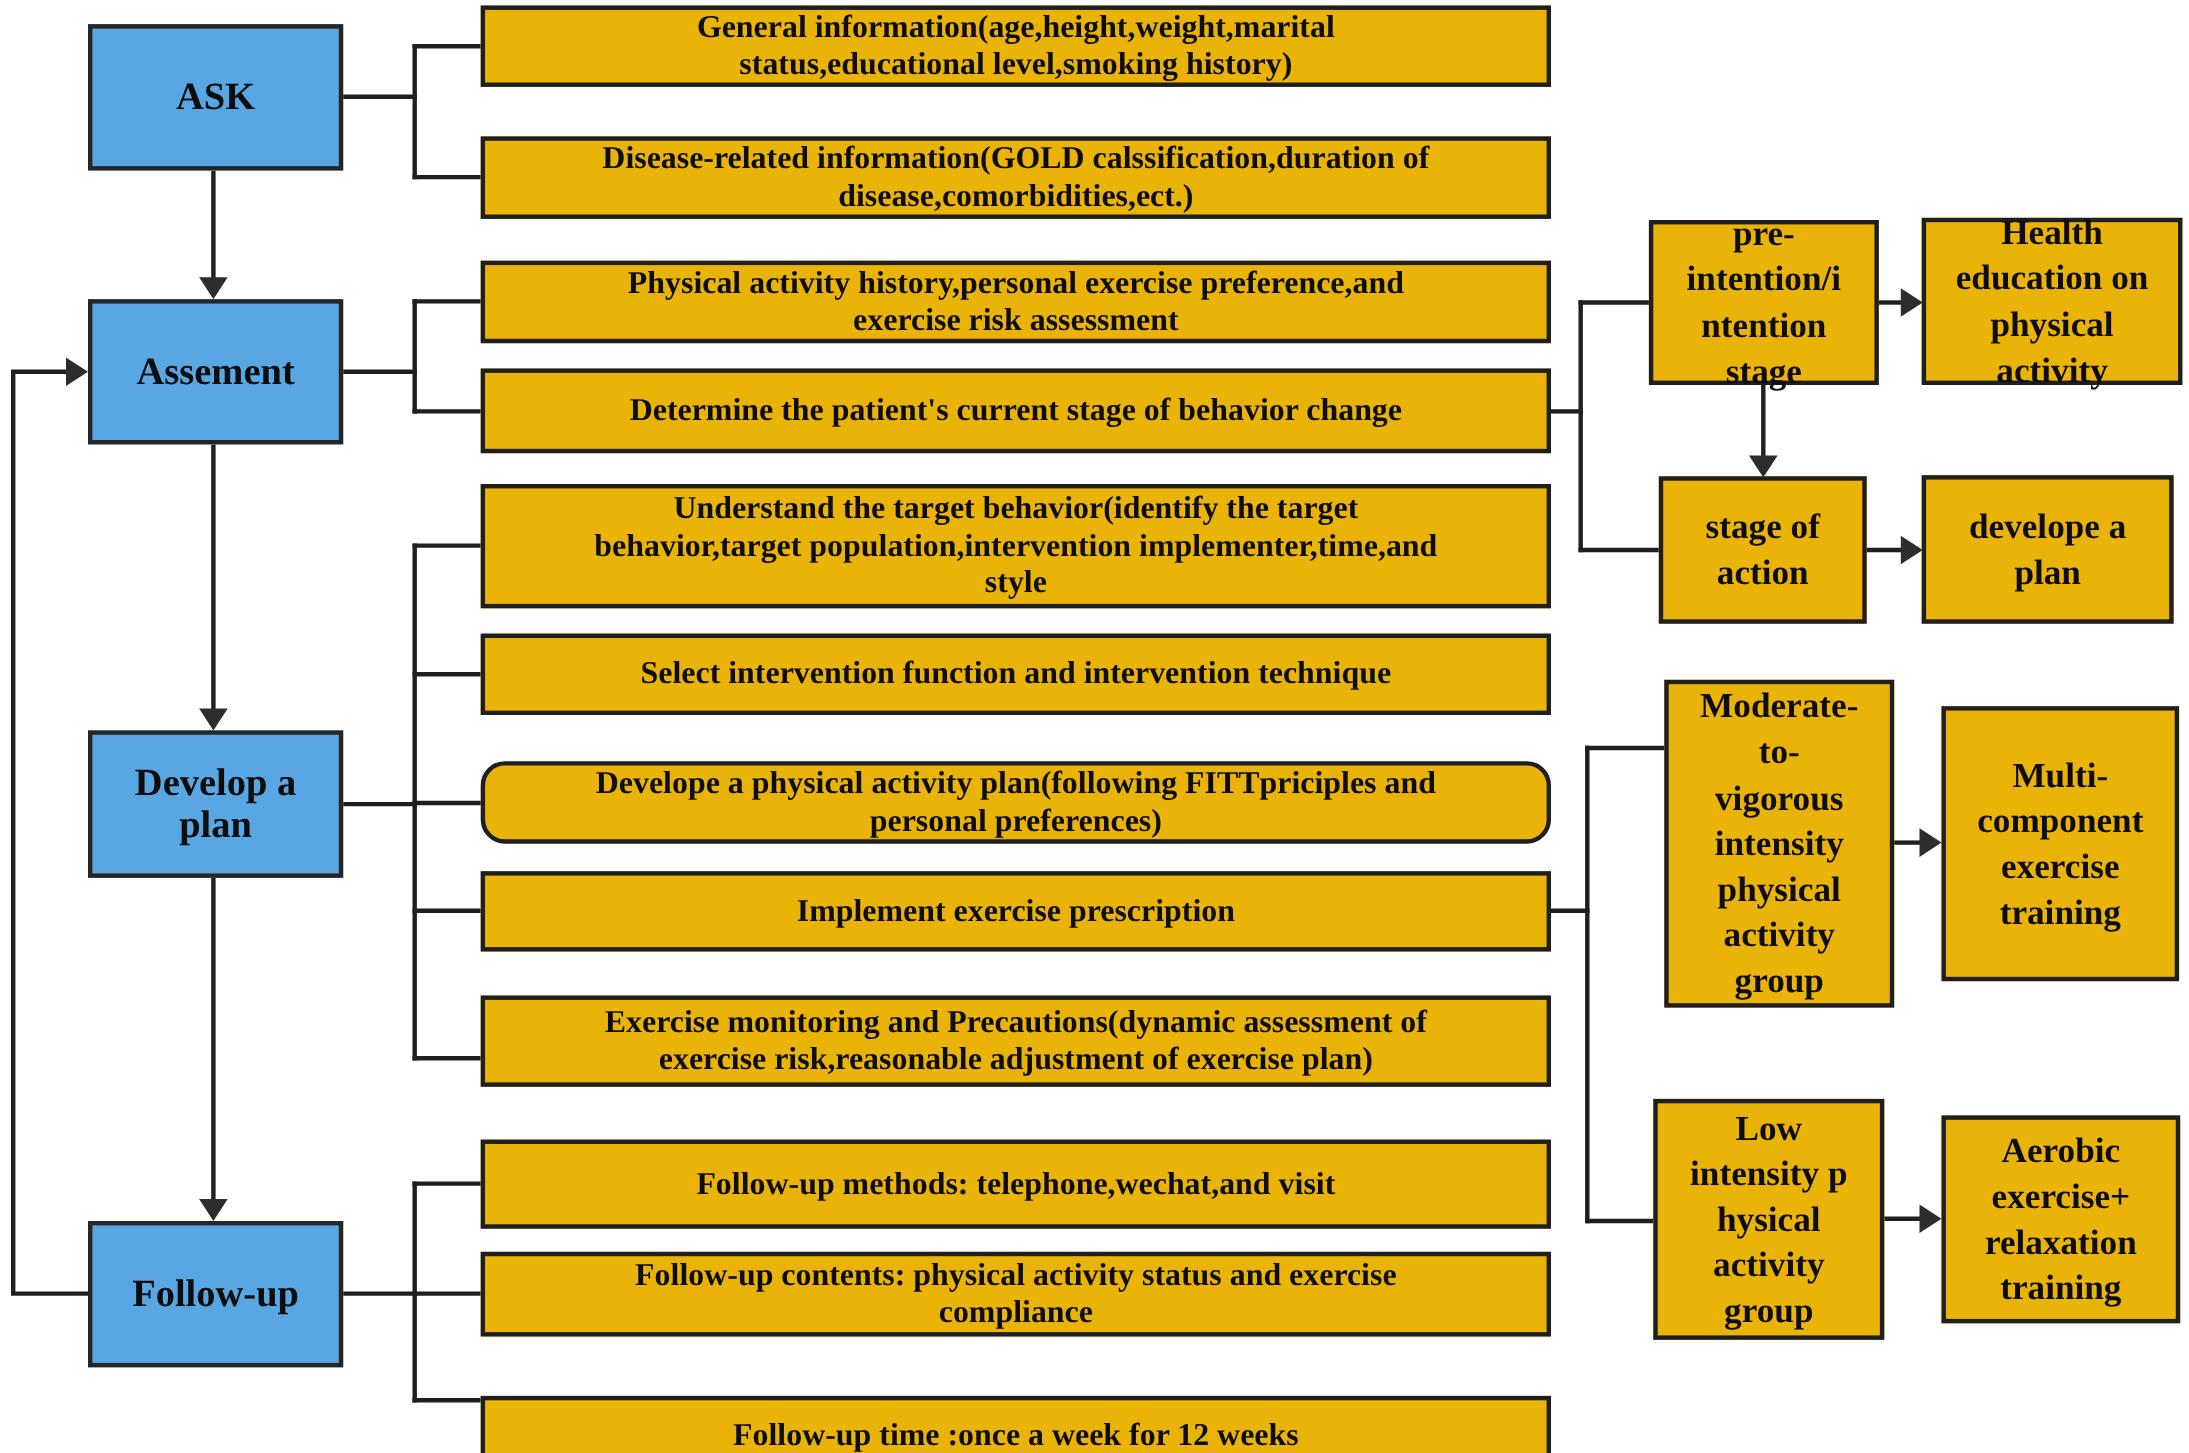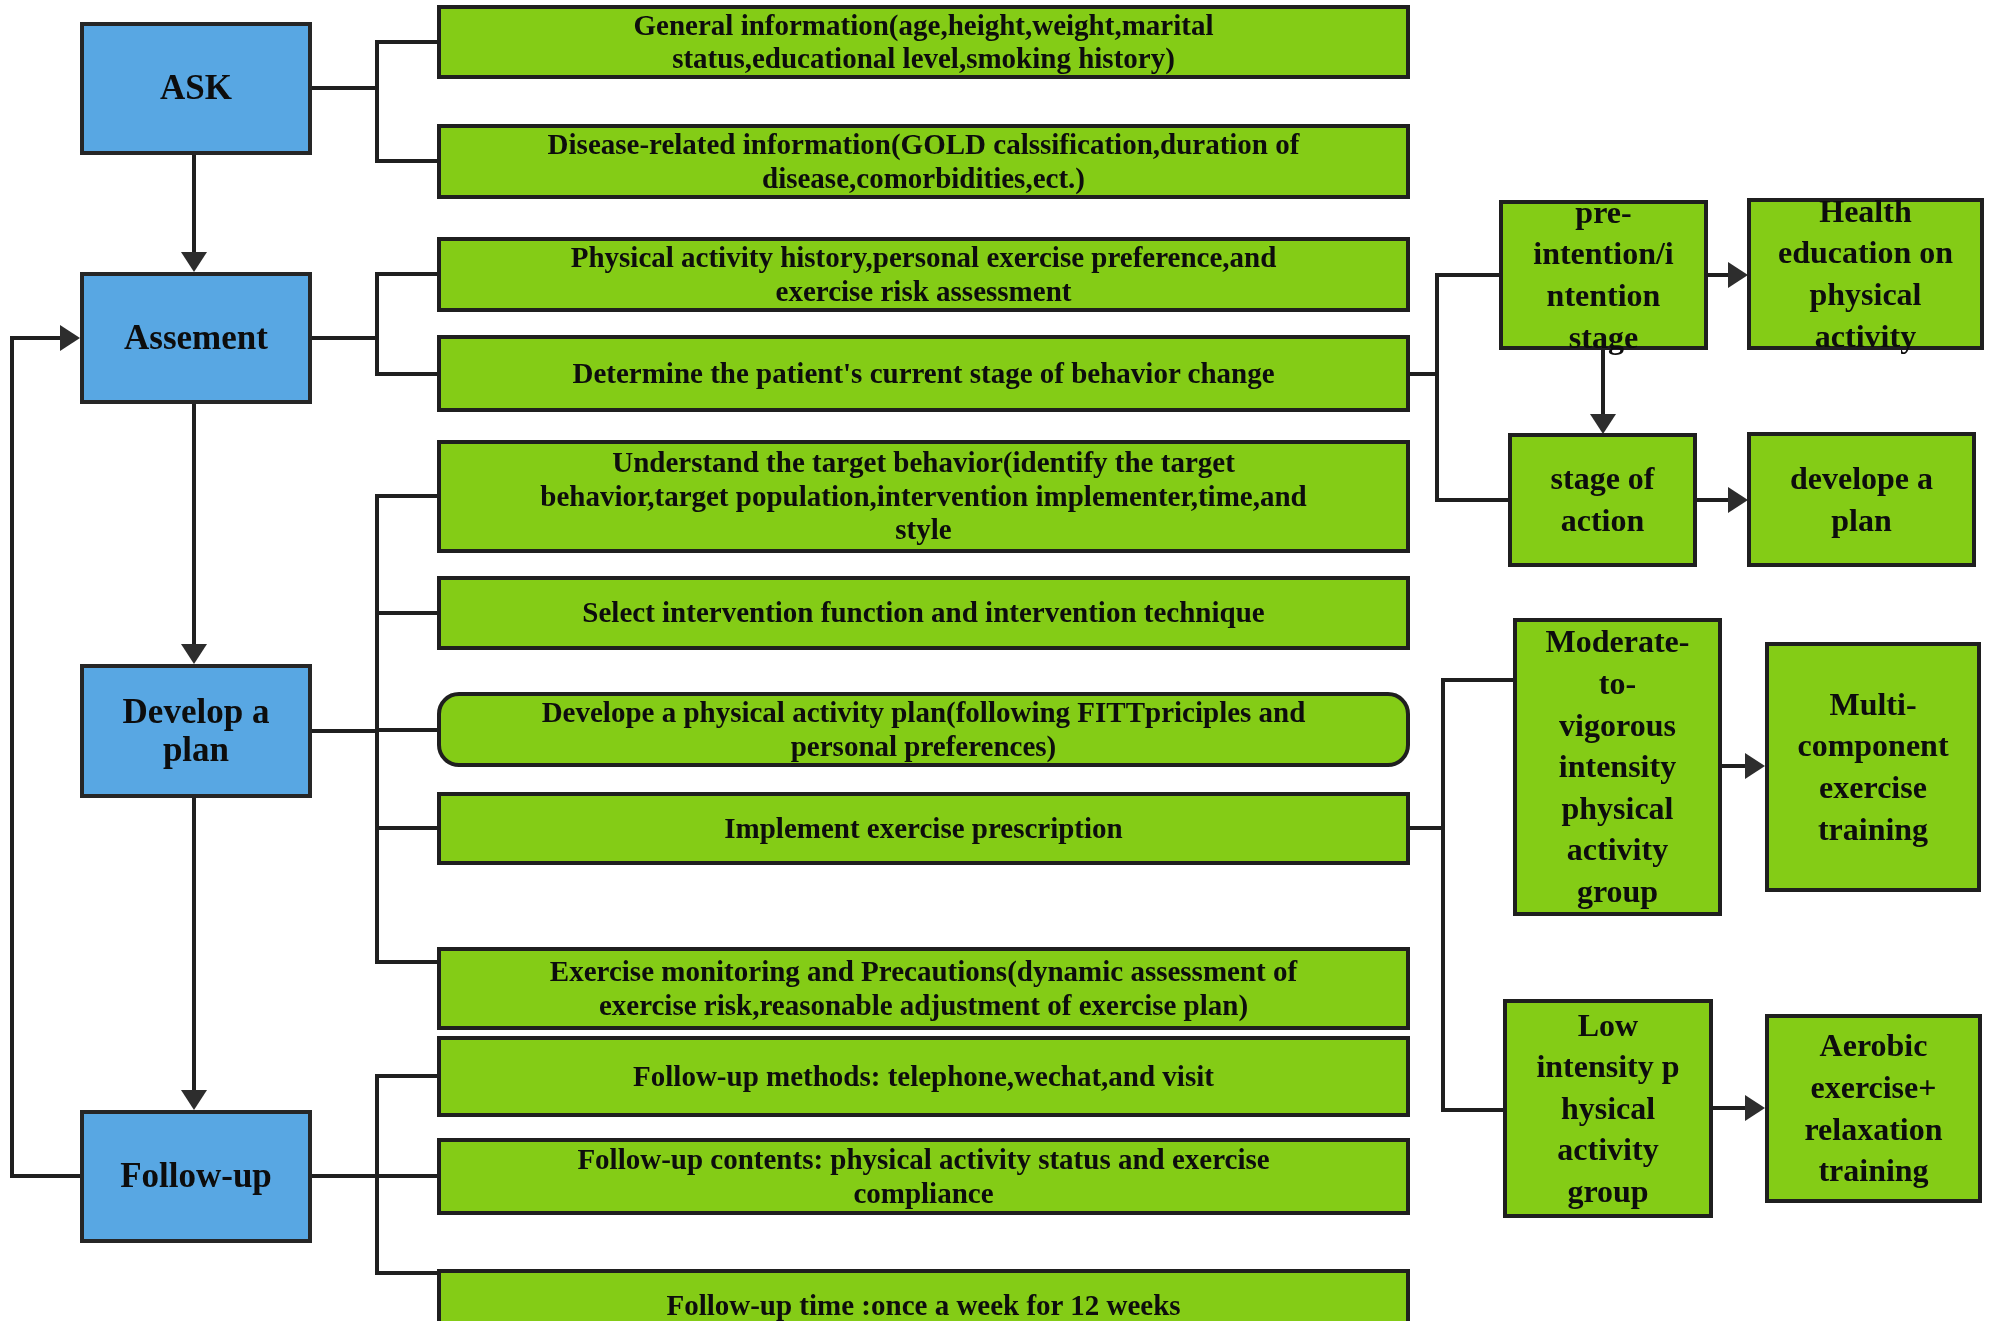--- a/index.html
+++ b/index.html
@@ -18,21 +18,21 @@
   svg.wires{position:absolute;left:0;top:0;width:1990px;height:1321px;}
   .box{
     position:absolute;
     box-sizing:border-box;
     display:flex;align-items:center;justify-content:center;
     text-align:center;
     font-weight:bold;
     color:#0d0d0d;
     white-space:pre-line;
     border:4px solid var(--line);
-    background:#84cc16;
+    background:#eab308;
     line-height:1.15;
   }
   .blue{
     background:var(--node-fill);
     border:4px solid #262626;
     font-size:35px;
     line-height:1.1;
   }
   .mid{font-size:29px;padding:2px 14px;}
   .side{font-size:32px;line-height:1.3;padding:2px 6px;}
@@ -144,21 +144,21 @@
   <div class="box mid" style="left:437px;top:237px;width:973px;height:75px;">Physical activity history,personal exercise preference,and
 exercise risk assessment</div>
   <div class="box mid" style="left:437px;top:335px;width:973px;height:77px;">Determine the patient's current stage of behavior change</div>
   <div class="box mid" style="left:437px;top:440px;width:973px;height:113px;">Understand the target behavior(identify the target
 behavior,target population,intervention implementer,time,and
 style</div>
   <div class="box mid" style="left:437px;top:576px;width:973px;height:74px;">Select intervention function and intervention technique</div>
   <div class="box mid" style="left:437px;top:692px;width:973px;height:75px;border-radius:22px;">Develope a physical activity plan(following FITTpriciples and
 personal preferences)</div>
   <div class="box mid" style="left:437px;top:792px;width:973px;height:73px;">Implement exercise prescription</div>
-  <div class="box mid" style="left:437px;top:905px;width:973px;height:83px;margin-top:42px;">Exercise monitoring and Precautions(dynamic assessment of
+  <div class="box mid" style="left:437px;top:905px;width:973px;height:83px;">Exercise monitoring and Precautions(dynamic assessment of
 exercise risk,reasonable adjustment of exercise plan)</div>
   <div class="box mid" style="left:437px;top:1036px;width:973px;height:81px;">Follow-up methods: telephone,wechat,and visit</div>
   <div class="box mid" style="left:437px;top:1138px;width:973px;height:77px;">Follow-up contents: physical activity status and exercise
 compliance</div>
   <div class="box mid" style="left:437px;top:1237px;width:973px;height:73px;margin-top:32px;">Follow-up time :once a week for 12 weeks</div>
 
   <div class="box side" style="left:1499px;top:200px;width:209px;height:150px;">pre-
 intention/i
 ntention
 stage</div>

